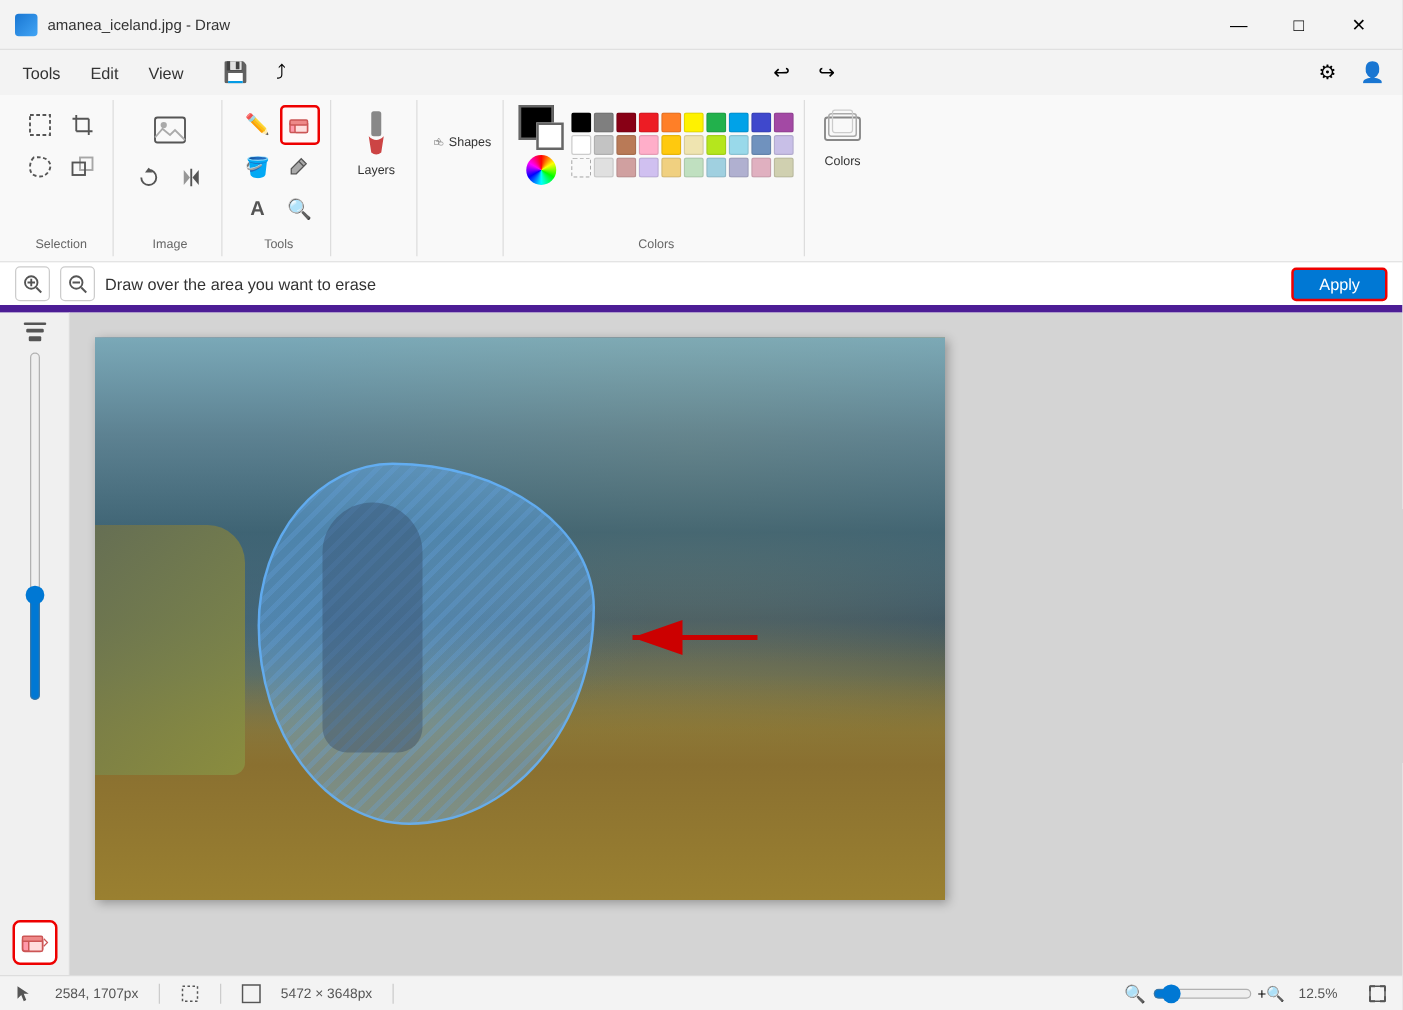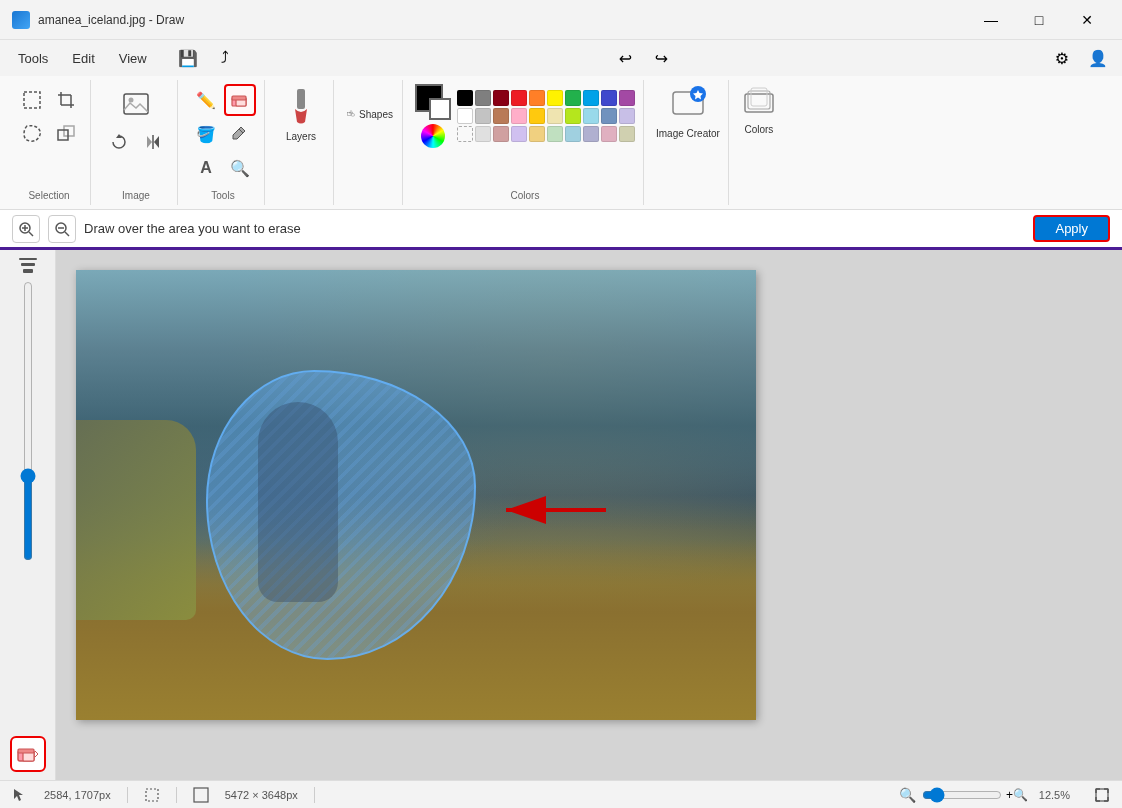--- a/index.html
+++ b/index.html
@@ -45,21 +45,21 @@
     }
     .ribbon-btn.highlighted { border: 2px solid #e00; background: #fff; }
 
     
     .color-section { display: flex; flex-direction: column; gap: 2px; }
     .color-row { display: flex; gap: 2px; }
     .color-swatch { width: 16px; height: 16px; border-radius: 2px; cursor: pointer; border: 1px solid rgba(0,0,0,0.1); }
 
     
     .sub-toolbar {
-      background: #fff; border-bottom: 3px solid #4c1d95;
+      background: #fff; border-bottom: 6px solid #4c1d95;
       display: flex; align-items: center; padding: 4px 12px; gap: 8px;
       height: 40px;
     }
     .sub-toolbar-btn { width: 28px; height: 28px; border: 1px solid #ccc; background: #fff; cursor: pointer; border-radius: 4px; display: flex; align-items: center; justify-content: center; font-size: 14px; }
     .sub-toolbar-text { font-size: 13px; color: #333; flex: 1; }
     .apply-btn {
       background: #0078d4; color: white; border: 2px solid #e00;
       padding: 4px 20px; border-radius: 4px; cursor: pointer; font-size: 13px; font-weight: 500;
     }
 
@@ -358,30 +358,20 @@
           <div class="color-swatch" style="background:#a0d0e0;"></div>
           <div class="color-swatch" style="background:#b0b0d0;"></div>
           <div class="color-swatch" style="background:#e0b0c0;"></div>
           <div class="color-swatch" style="background:#d0d0b0;"></div>
         </div>
       </div>
     </div>
     <span class="ribbon-group-label">Colors</span>
   </div>
 
-  <div class="ribbon-group">
-    <div style="display:flex; flex-direction:column; align-items:center; gap:4px; cursor:pointer;">
-      <svg width="40" height="40" viewBox="0 0 40 40">
-        <rect x="5" y="8" width="30" height="22" rx="3" fill="none" stroke="#888" stroke-width="1.5"></rect>
-        <circle cx="30" cy="10" r="8" fill="#1a73e8"></circle>
-        <path d="M30,6 L31.5,9 L35,9.5 L32.5,12 L33,15.5 L30,13.5 L27,15.5 L27.5,12 L25,9.5 L28.5,9 Z" fill="white"></path>
-      </svg>
-      <span style="font-size:10px; color:#333; text-align:center;">Image Creator</span>
-    </div>
-  </div>
 
   <div class="ribbon-group">
     <div style="display:flex; flex-direction:column; align-items:center; gap:4px; cursor:pointer;">
       <svg width="36" height="36" viewBox="0 0 36 36">
         <rect x="4" y="10" width="28" height="18" rx="2" fill="none" stroke="#888" stroke-width="1.5"></rect>
         <rect x="7" y="7" width="22" height="18" rx="2" fill="none" stroke="#aaa" stroke-width="1.2"></rect>
         <rect x="10" y="4" width="16" height="18" rx="2" fill="none" stroke="#ccc" stroke-width="1"></rect>
       </svg>
       <span style="font-size:10px; color:#333;">Colors</span>
     </div>

